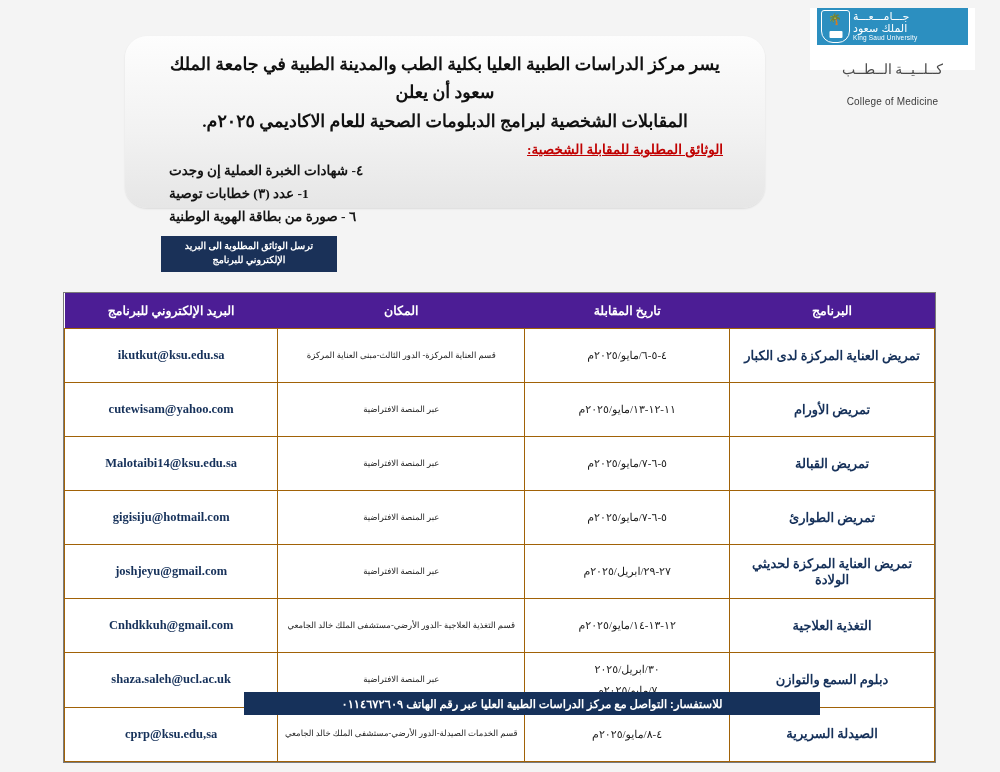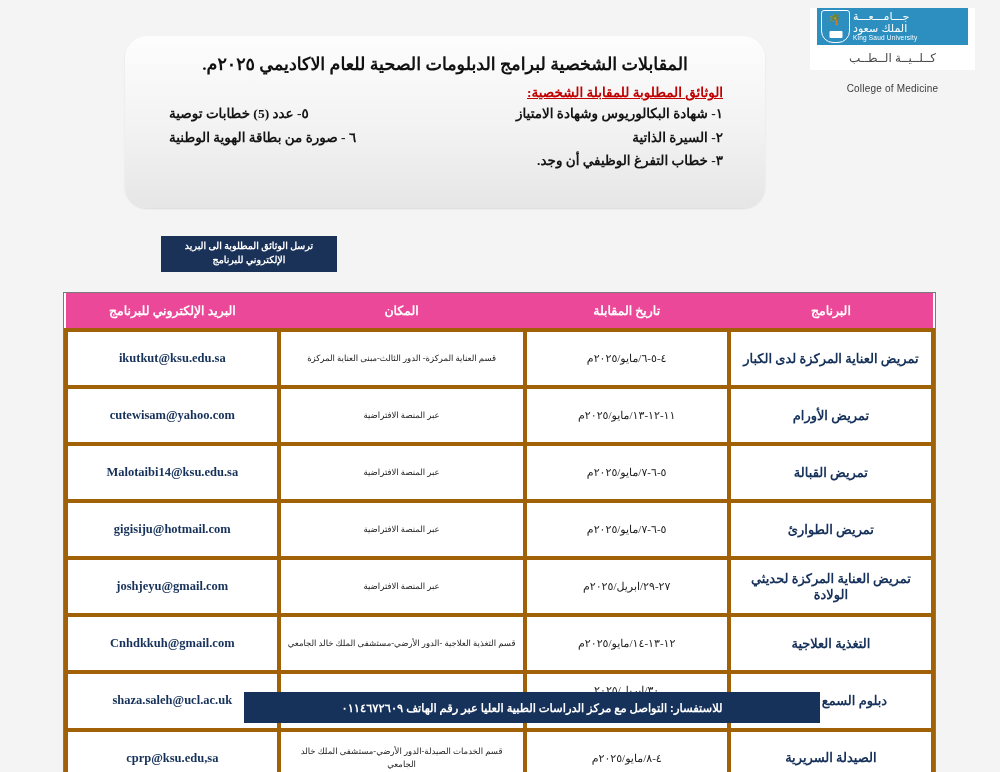--- a/index.html
+++ b/index.html
@@ -94,25 +94,25 @@
     position: absolute;
     bottom: 4px;
     left: 50%;
     transform: translateX(-50%);
     width: 13px;
     height: 7px;
     background: #ffffff;
     border-radius: 1px;
   }
   .logo-sub-ar {
-    margin-top: 6px;
-    font-size: 12px;
+    margin-top: 16px;
+    font-size: 14px;
     letter-spacing: 3px;
     color: #4a4a4a;
-    font-family: Liberation Sans, sans-serif;
+    font-family: Liberation Serif, serif;
     direction: rtl;
   }
   .logo-sub-en {
     font-size: 10px;
     color: #3b3b3b;
     font-family: "Liberation Sans", sans-serif;
     letter-spacing: 0.2px;
     margin-top: 18px;
   }
 
@@ -200,32 +200,32 @@
     box-sizing: border-box;
     background: #ffffff;
   }
   table.schedule {
     width: 100%;
     border-collapse: collapse;
     table-layout: fixed;
     direction: rtl;
   }
   table.schedule thead th {
-    background: #ec4899;
+    background: #4c1d95;
     color: #ffffff;
     font-size: 12.5px;
     font-weight: bold;
     height: 31px;
     padding: 2px 4px;
     border: none;
     text-align: center;
     direction: rtl;
   }
   table.schedule tbody td {
-    border: 4px solid #a16207;
+    border: 1px solid #a16207;
     text-align: center;
     vertical-align: middle;
     padding: 6px 6px;
     height: 41px;
     background: #ffffff;
   }
   .col-program   { width: 23.5%; }
   .col-date      { width: 23.5%; margin-top: 23px; }
   .col-place     { width: 28.5%; }
   .col-email     { width: 24.5%; }
@@ -256,21 +256,21 @@
     font-family: "Liberation Serif", serif;
   }
   .date-line { display: block; }
 
   
   .footer-bar {
     position: absolute;
     top: 692px;
     right: 180px;
     width: 576px;
-    height: 31px;
+    height: 23px;
     background: #16315a;
     color: #ffffff;
     display: flex;
     align-items: center;
     justify-content: center;
     font-size: 11.5px;
     font-weight: bold;
     direction: rtl;
     letter-spacing: 0.2px;
   }
@@ -289,31 +289,28 @@
       <span class="logo-ar2">الملك سعود</span>
       <span class="logo-en">King Saud University</span>
     </div>
   </div>
   <div class="logo-sub-ar">كــلــيــة الــطــب</div>
   <div class="logo-sub-en">College of Medicine</div>
 </div>
 
 <div class="announce">
   <div class="announce-title">
+    <div>يسر مركز الدراسات الطبية العليا بكلية الطب والمدينة الطبية في جامعة الملك سعود أن يعلن</div>
     <div>المقابلات الشخصية لبرامج الدبلومات الصحية للعام الاكاديمي ٢٠٢٥م.</div>
   </div>
   <div class="docs-heading">الوثائق المطلوبة للمقابلة الشخصية:</div>
   <div class="docs-cols">
-    <div class="docs-col right">
-      <div class="doc-item">١- شهادة البكالوريوس وشهادة الامتياز</div>
-      <div class="doc-item">٢- السيرة الذاتية</div>
-      <div class="doc-item">٣- خطاب التفرغ الوظيفي أن وجد.</div>
-    </div>
     <div class="docs-col left">
-      <div class="doc-item">٥-  عدد (5) خطابات توصية</div>
+      <div class="doc-item">٤-  شهادات الخبرة العملية إن وجدت</div>
+      <div class="doc-item">1-  عدد (٣) خطابات توصية</div>
       <div class="doc-item">٦  - صورة من بطاقة الهوية الوطنية</div>
     </div>
   </div>
 </div>
 
 <div class="note-box">
   <span>
     <span>ترسل الوثائق المطلوبة  الى البريد الإلكتروني</span>
     <span>للبرنامج</span>
   </span>

